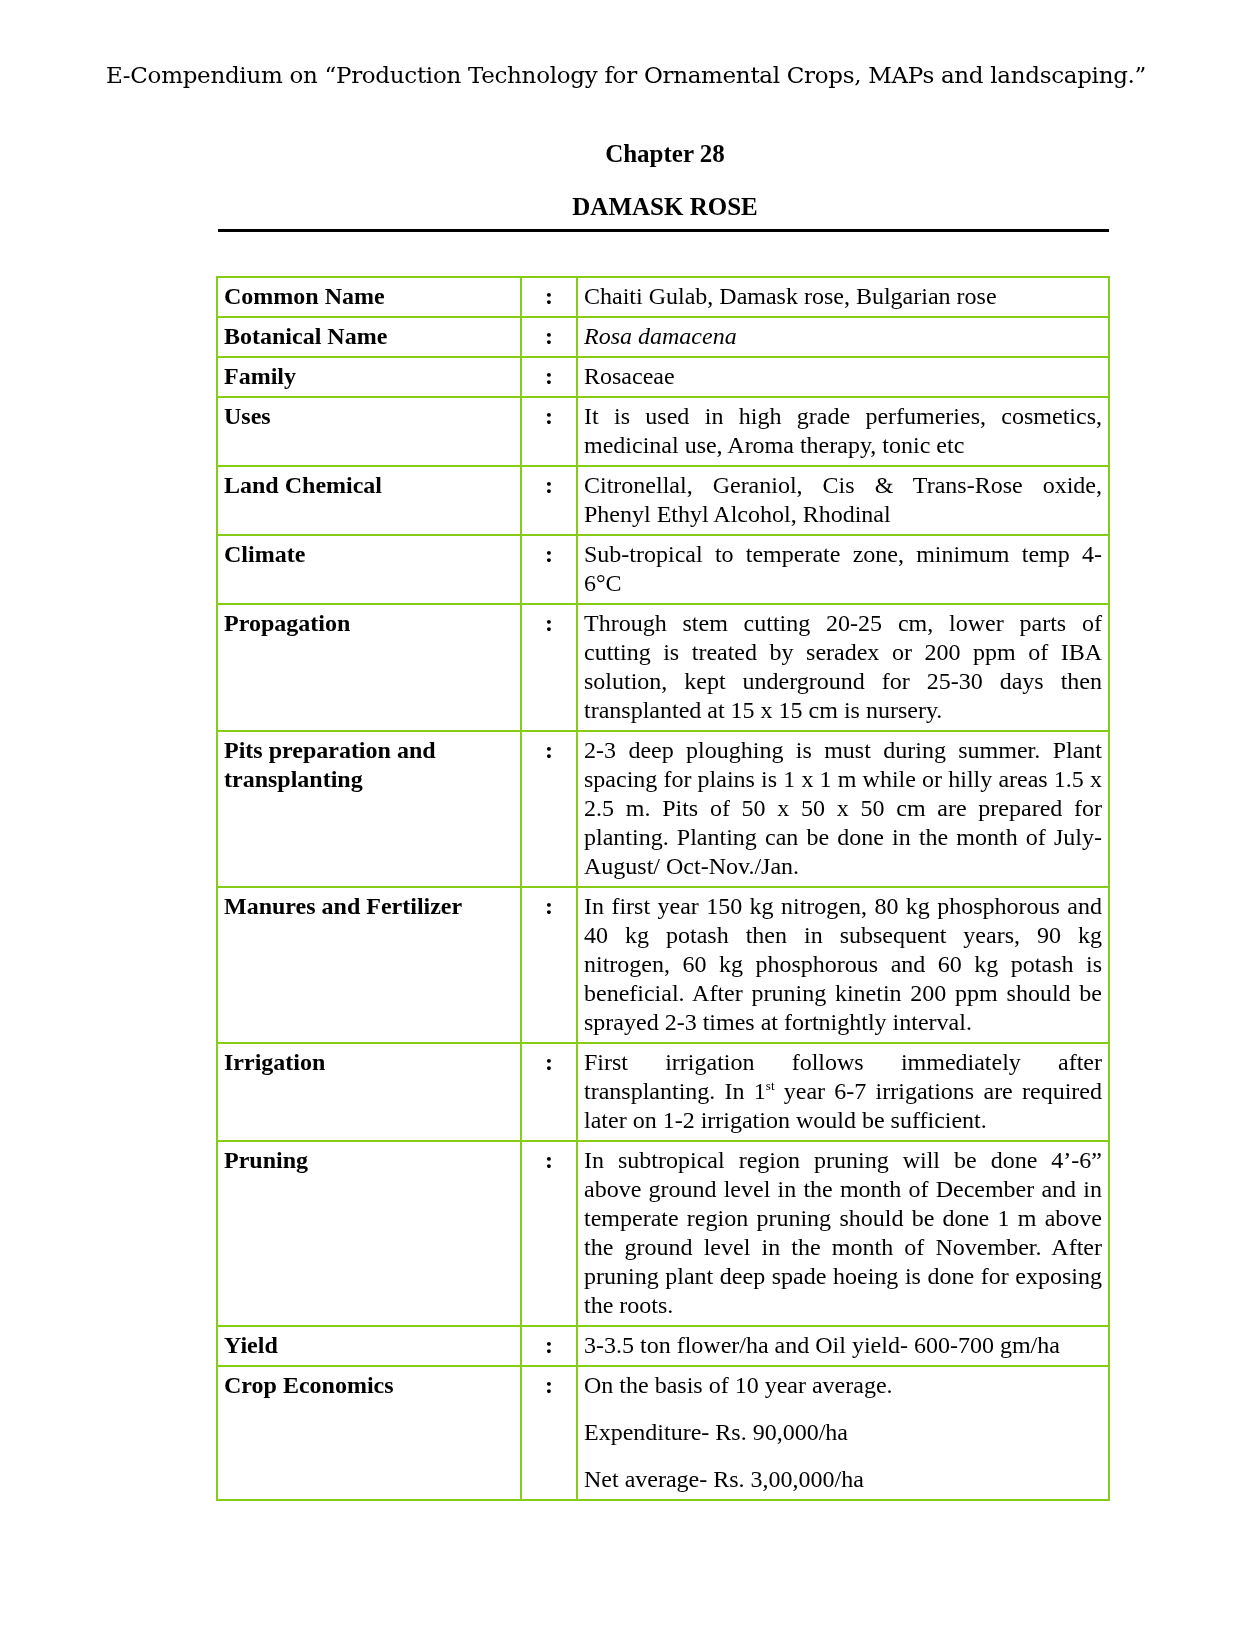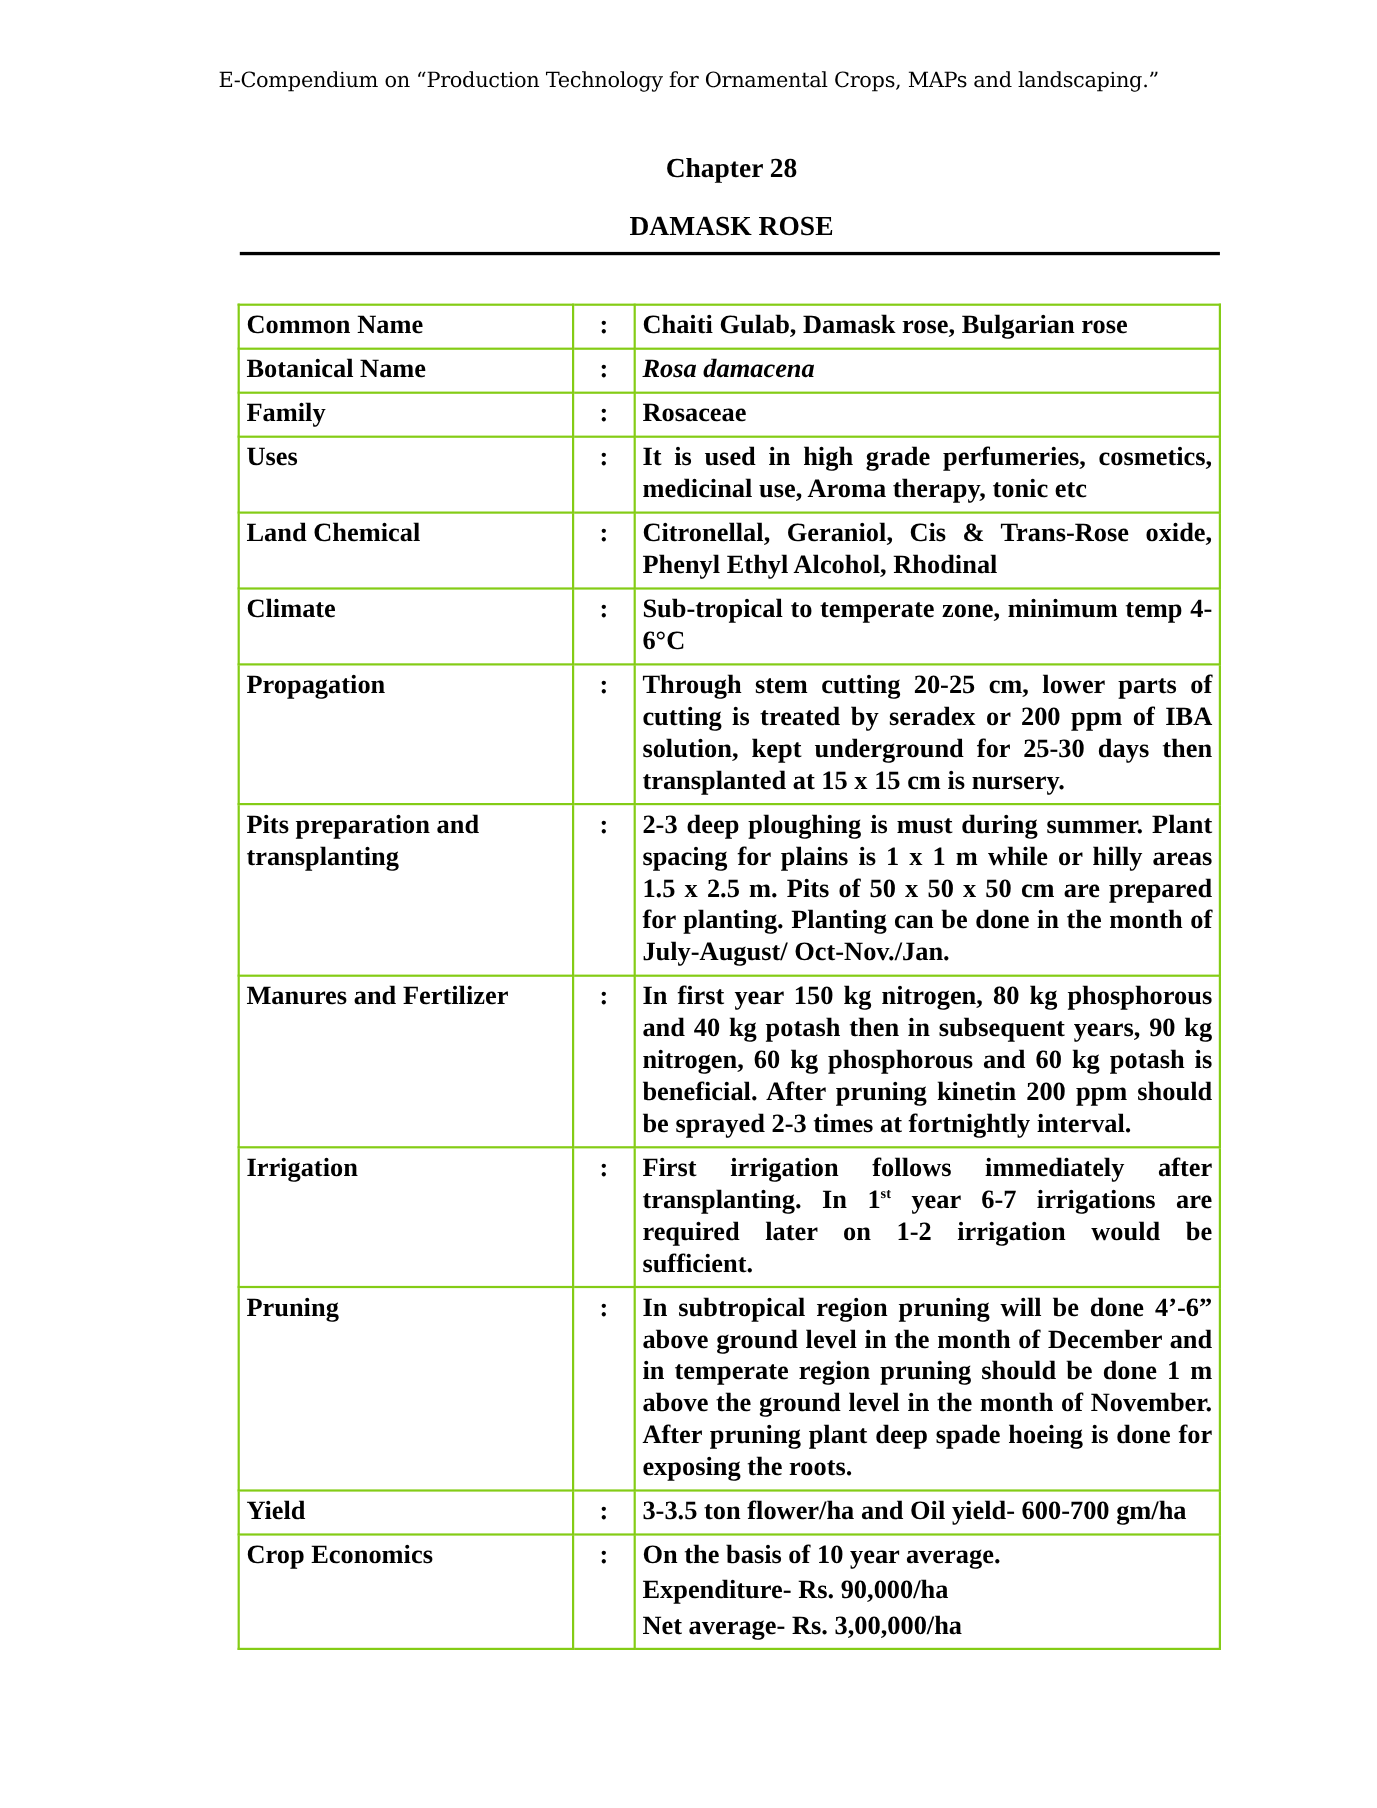--- a/index.html
+++ b/index.html
@@ -1,29 +1,29 @@
 <!DOCTYPE html>
 <html><head>
 <meta charset="utf-8">
 <style>
   html, body { margin: 0; padding: 0; background: #ffffff; }
   body { width: 1252px; height: 1644px; position: relative; font-family: "Liberation Serif", serif; color: #000; }
-  .header { position: absolute; top: 62px; left: 0; width: 1252px; text-align: center; font-family: "DejaVu Serif", serif; font-size: 19px; letter-spacing: -0.3px; }
+  .header { position: absolute; top: 62px; left: 0; width: 1252px; text-align: center; font-family: "DejaVu Serif", serif; font-size: 23px; letter-spacing: -0.3px; }
   .chapter { position: absolute; top: 140px; left: 0; width: 1330px; text-align: center; font-weight: bold; font-size: 25px; }
   .title { position: absolute; top: 193px; left: 0; width: 1330px; text-align: center; font-weight: bold; font-size: 25px; }
   .rule { position: absolute; top: 229px; left: 218px; width: 891px; height: 3px; background: #000; }
   table.info { position: absolute; top: 276px; left: 216px; width: 894px; border-collapse: collapse; font-size: 24px; line-height: 29px; }
   table.info td { border: 2px solid #84cc16; vertical-align: top; padding: 4px 6px 5px 6px; }
   td.label { width: 290px; font-weight: bold; padding-left: 4px; }
   td.colon { width: 42px; text-align: center; font-weight: bold; }
-  td.value { text-align: justify; font-weight: bold; }
+  td.value { text-align: justify; }
   .italic { font-style: italic; border-radius: 16px; }
   sup { font-size: 13px; line-height: 0; vertical-align: 9px; }
   .econ-line { display: block; }
-  .econ-line + .econ-line { margin-top: 3px; }
+  .econ-line + .econ-line { margin-top: 18px; }
 </style>
 </head>
 <body>
 
 <div class="header">E-Compendium on “Production Technology for Ornamental Crops, MAPs and landscaping.”</div>
 <div class="chapter">Chapter 28</div>
 <div class="title">DAMASK ROSE</div>
 <div class="rule"></div>
 
 <table class="info">

